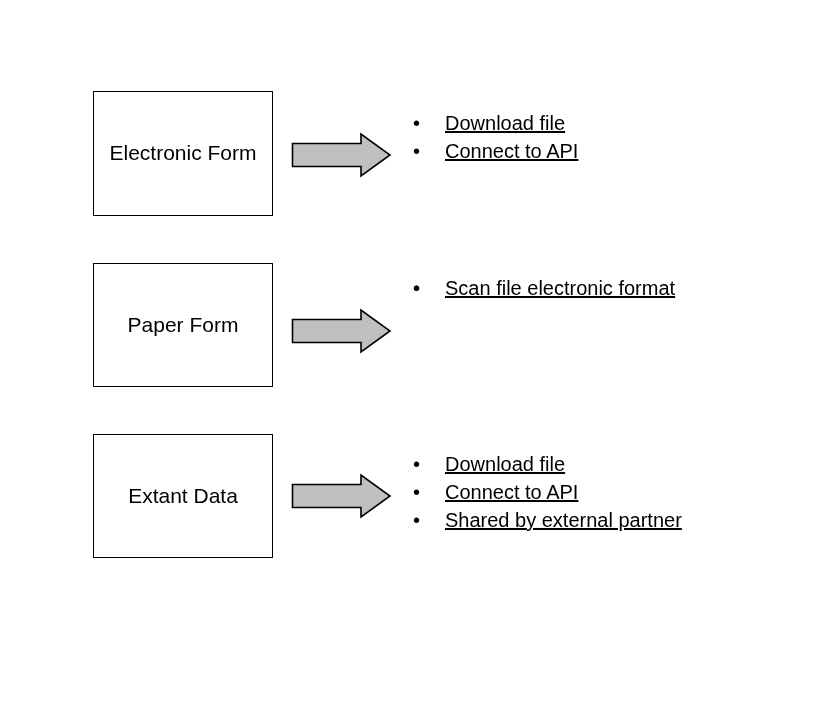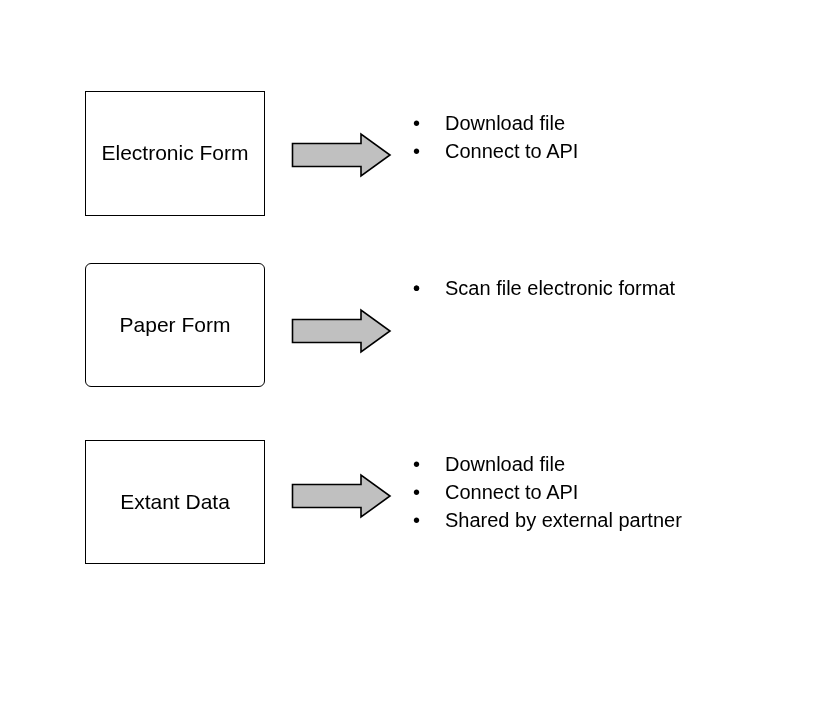--- a/index.html
+++ b/index.html
@@ -31,33 +31,33 @@
     left: 0;
     width: 836px;
   }
   .flow-row-1 { top: 91px;  height: 125px; }
   .flow-row-2 { top: 263px; height: 124px; }
   .flow-row-3 { top: 434px; height: 124px; }
 
   
   .source-box {
     position: absolute;
-    left: 85px;
+    left: 93px;
     top: 0;
     width: 178px;
     box-sizing: content-box;
     border: 1px solid #000000;
     background: #ffffff;
     display: flex;
     align-items: center;
     justify-content: center;
   }
   .flow-row-1 .source-box { height: 123px; }
-  .flow-row-2 .source-box { height: 122px; border-radius: 6px; }
-  .flow-row-3 .source-box { height: 122px; margin-top: 6px; }
+  .flow-row-2 .source-box { height: 122px; }
+  .flow-row-3 .source-box { height: 122px; }
 
   .source-box-label {
     font-size: 21px;
     line-height: 1.15;
     color: #000000;
     text-align: center;
     white-space: nowrap;
   }
 
   
@@ -96,21 +96,21 @@
     position: absolute;
     left: 5px;
     top: 0;
     font-size: 20px;
     line-height: 28px;
   }
   .outcome-text {
     display: block;
     max-width: 275px;
   }
-  .outcome-item.nowrap .outcome-text { max-width: none; white-space: nowrap; }
+  .outcome-item.nowrap .outcome-text { max-width: none; white-space: nowrap; text-decoration: underline; }
 </style>
 </head>
 <body>
 
 <div class="diagram-canvas">
 
   <div class="flow-row flow-row-1">
 
     <div class="source-box">
       <span class="source-box-label">Electronic Form</span>

